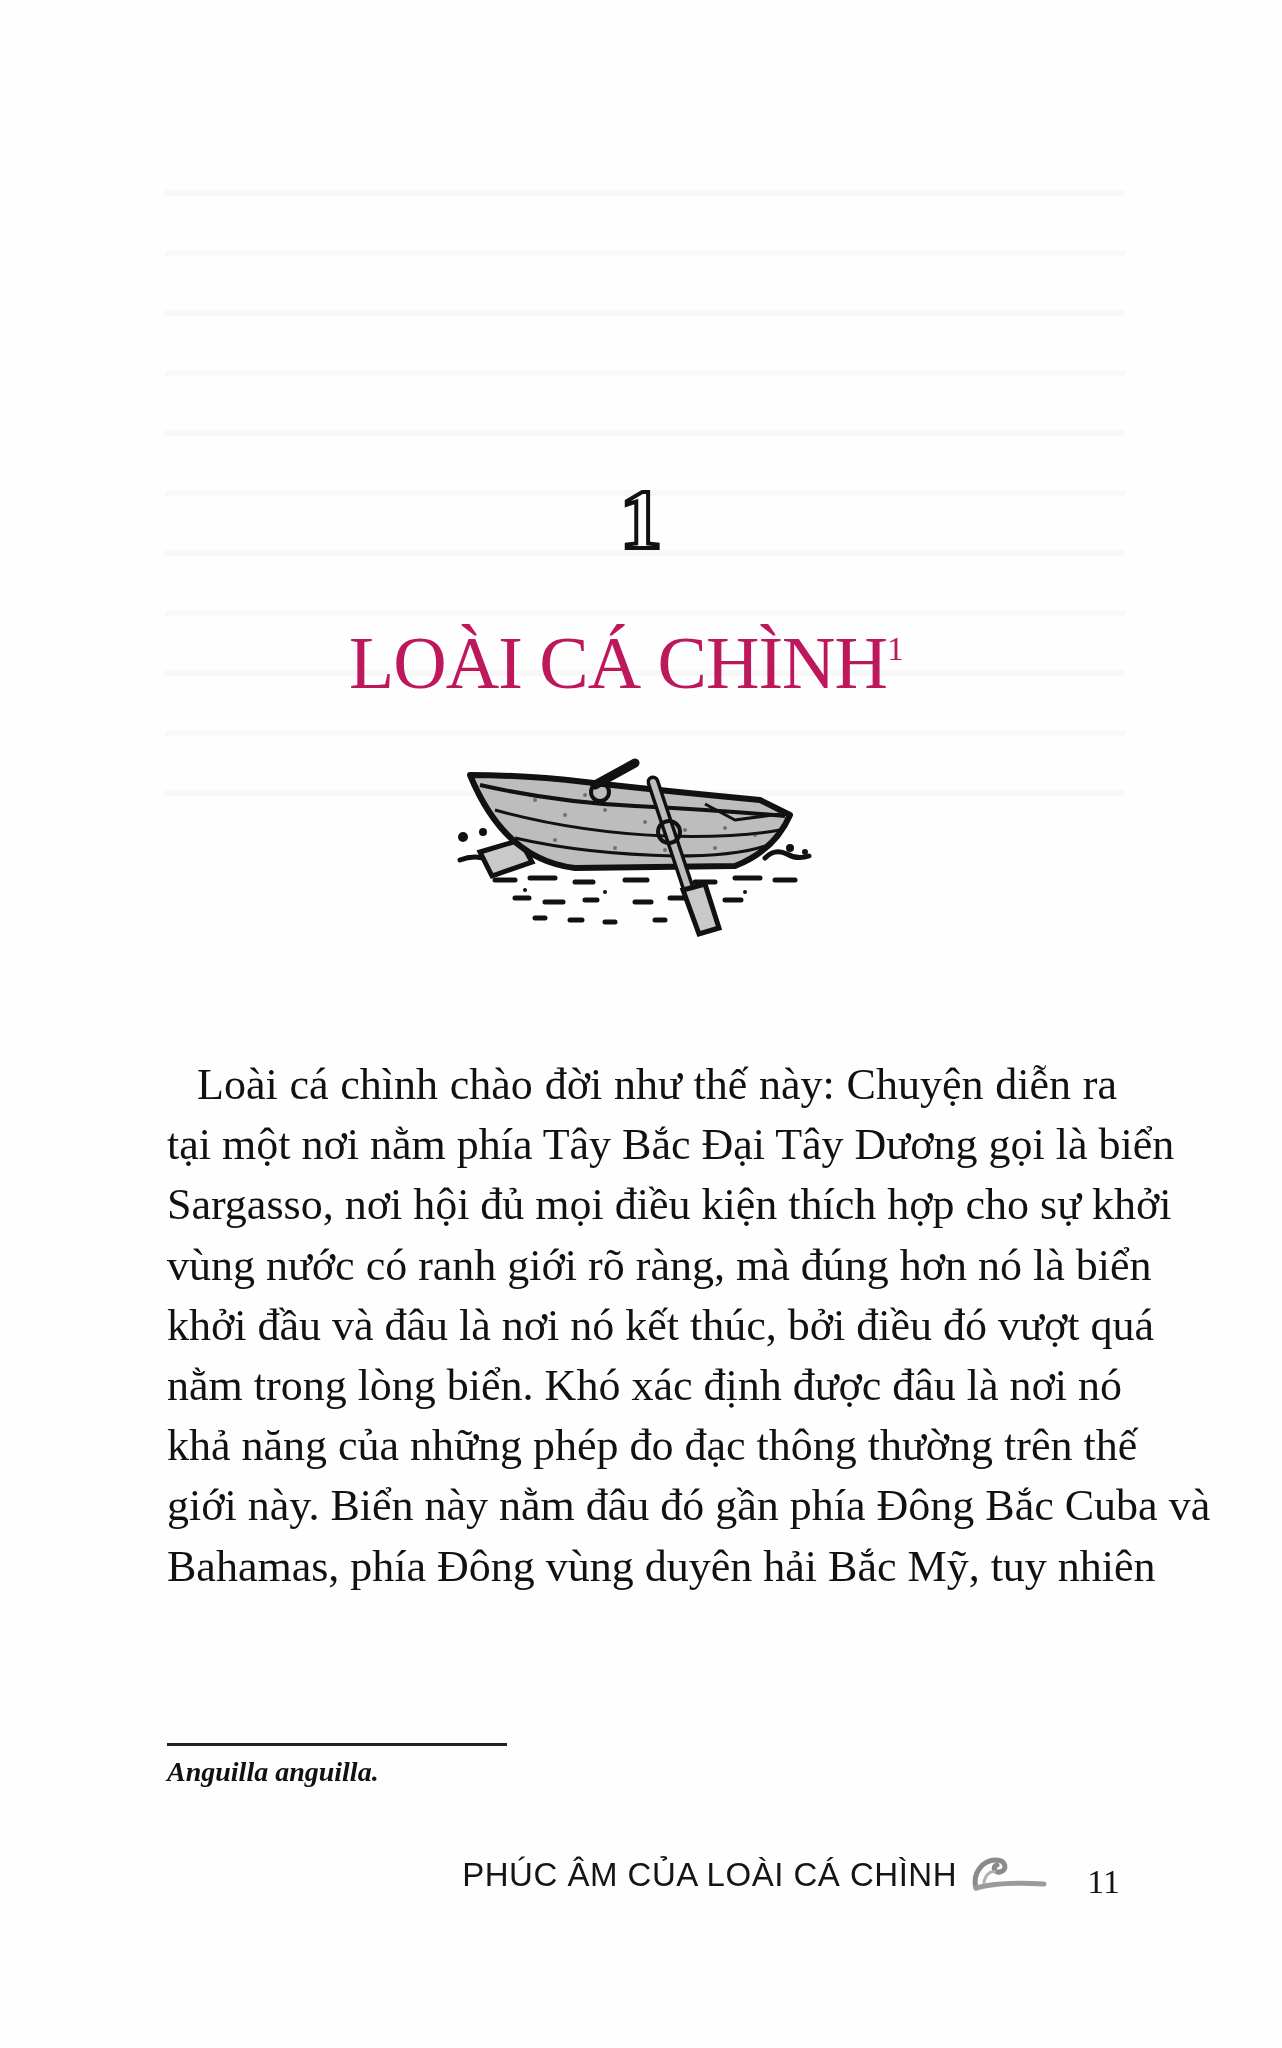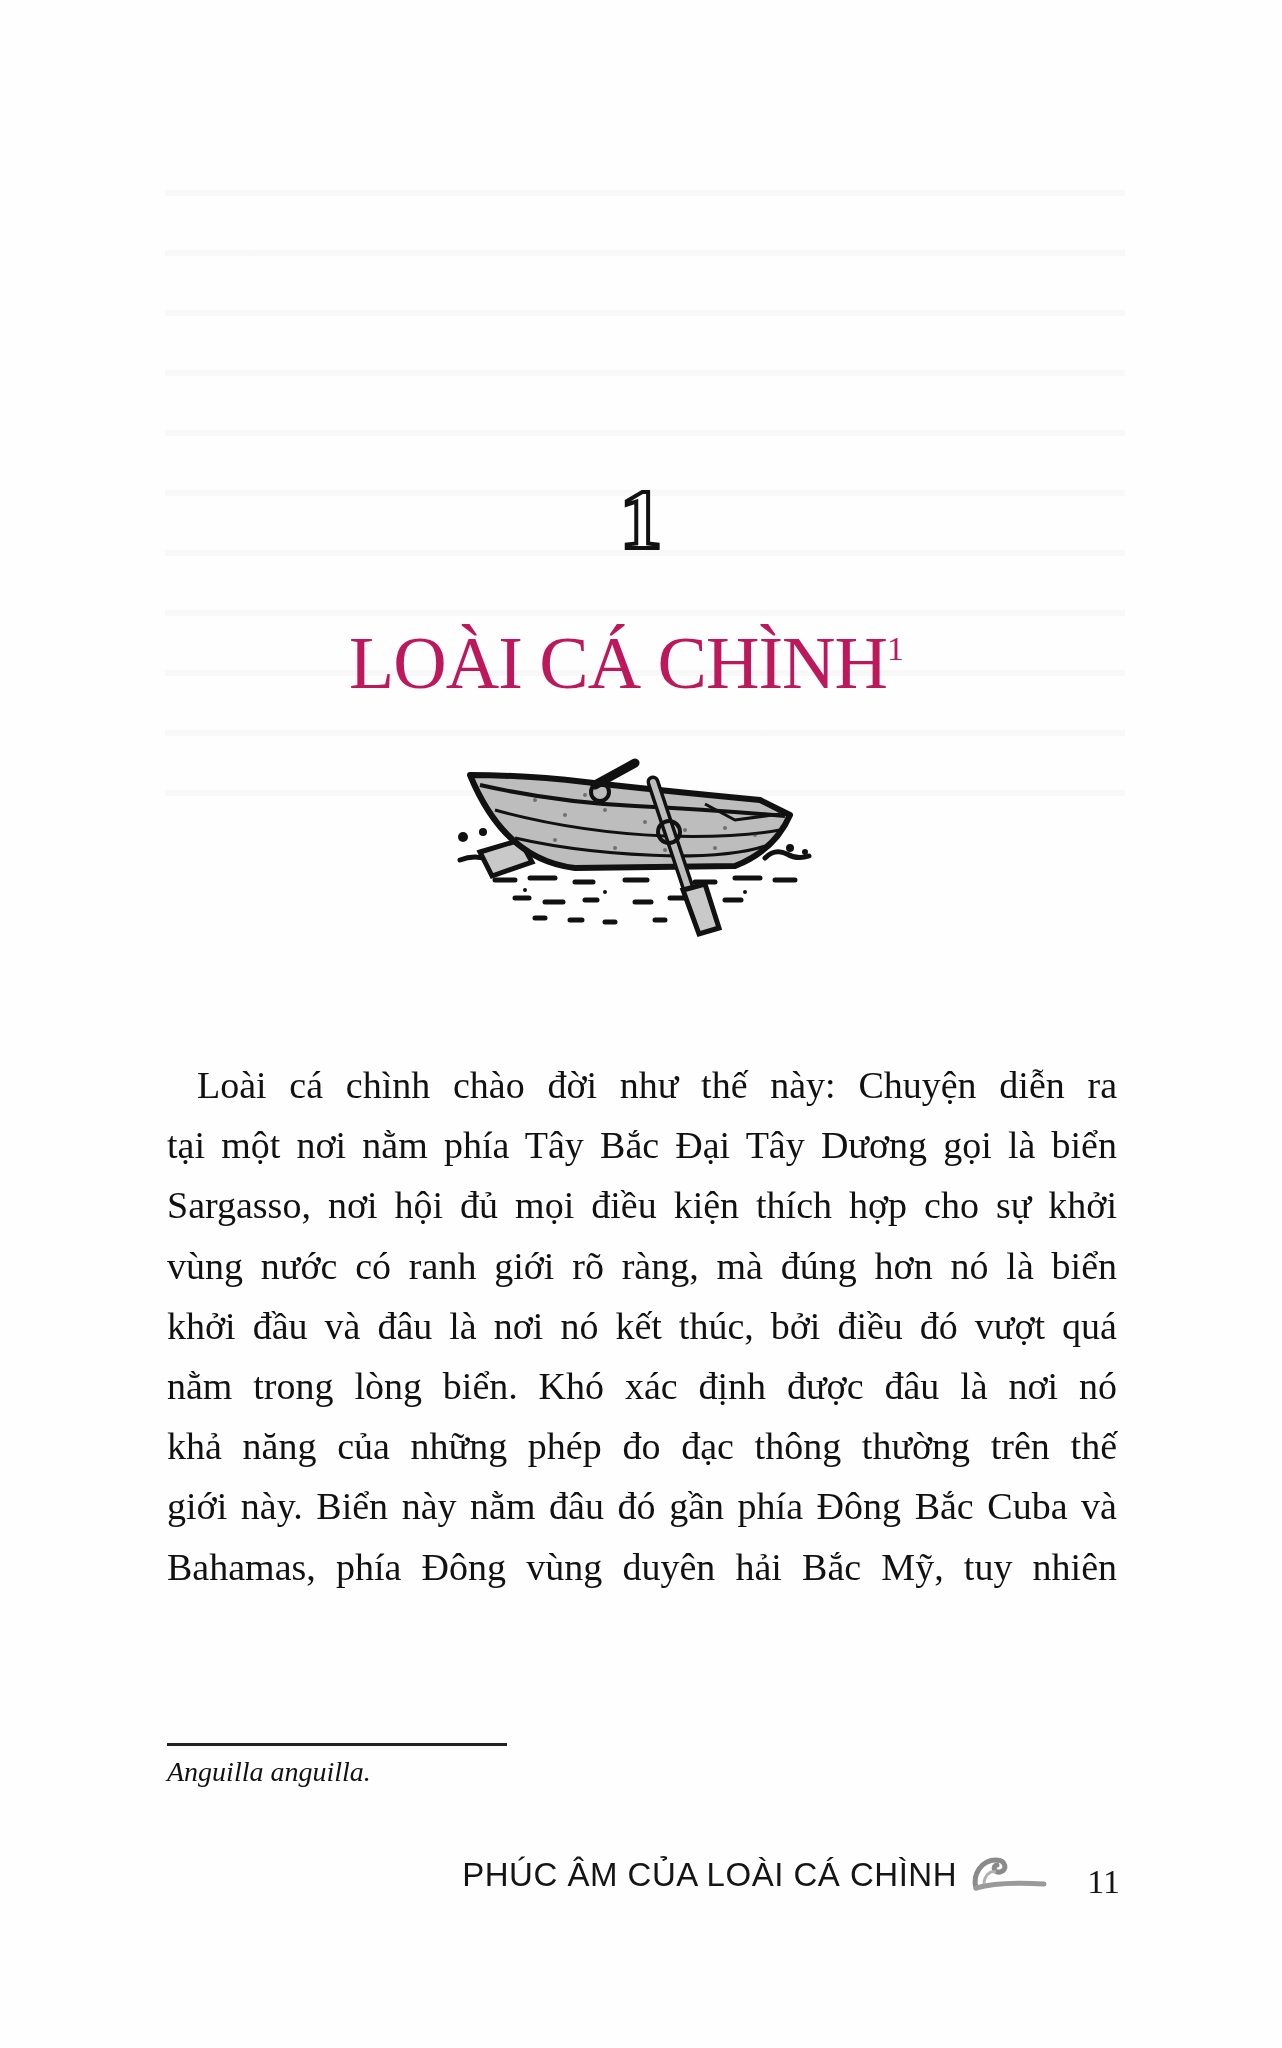--- a/index.html
+++ b/index.html
@@ -16,33 +16,33 @@
     color:#fff; -webkit-text-stroke:4px #111; letter-spacing:0;
   }
   .chapter-title {
     position:absolute; left:0; width:1253px; top:626px; text-align:center;
     font-family:"Liberation Serif", serif; font-size:74px; line-height:1; letter-spacing:-1px; color:#be185d;
   }
   .chapter-title sup { font-size:34px; vertical-align:top; position:relative; top:6px; letter-spacing:0; }
   .boat { position:absolute; left:435px; top:740px; width:390px; height:200px; }
   .body-text {
     position:absolute; left:167px; top:1055px; width:950px;
-    font-family:"Liberation Serif", serif; font-size:38px; line-height:60.2px; color:#111;
+    font-family:"Liberation Serif", serif; font-size:44px; line-height:60.2px; color:#111;
     text-align:justify;
   }
   .body-text .line { display:block; white-space:nowrap; text-align-last:justify; text-align:justify; }
   .body-text .line.indent { padding-left:30px; }
   .footnote-rule { position:absolute; left:167px; top:1743px; width:340px; height:3px; background:#222; }
   .footnote {
     position:absolute; left:167px; top:1752px; width:950px;
     font-family:"Liberation Serif", serif; font-size:28px; line-height:40px; color:#111;
   }
   .footnote .l1 { display:block; text-align:justify; text-align-last:justify; white-space:nowrap; }
   .footnote .l1 sup { font-size:17px; vertical-align:top; position:relative; top:-2px; margin-right:8px; }
-  .footnote .l2 { display:block; font-style:italic; }
+  .footnote .l2 { display:block; font-style:italic;font-weight:bold; }
   .running-footer {
     position:absolute; left:400px; top:1854px; width:720px; height:50px;
     font-family:"Liberation Sans", "DejaVu Sans", sans-serif;
   }
   .book-title { position:absolute; right:163px; top:2px; font-size:33px; letter-spacing:0.5px; color:#151515; white-space:nowrap;margin-left:46px; }
   .ornament { position:absolute; right:70px; top:0px; width:80px; height:40px; }
   .page-number { position:absolute; right:0px; top:2px; font-family:"Liberation Serif", serif; font-size:34px; color:#151515;margin-top:7px; }
 </style>
 </head>
 <body>

